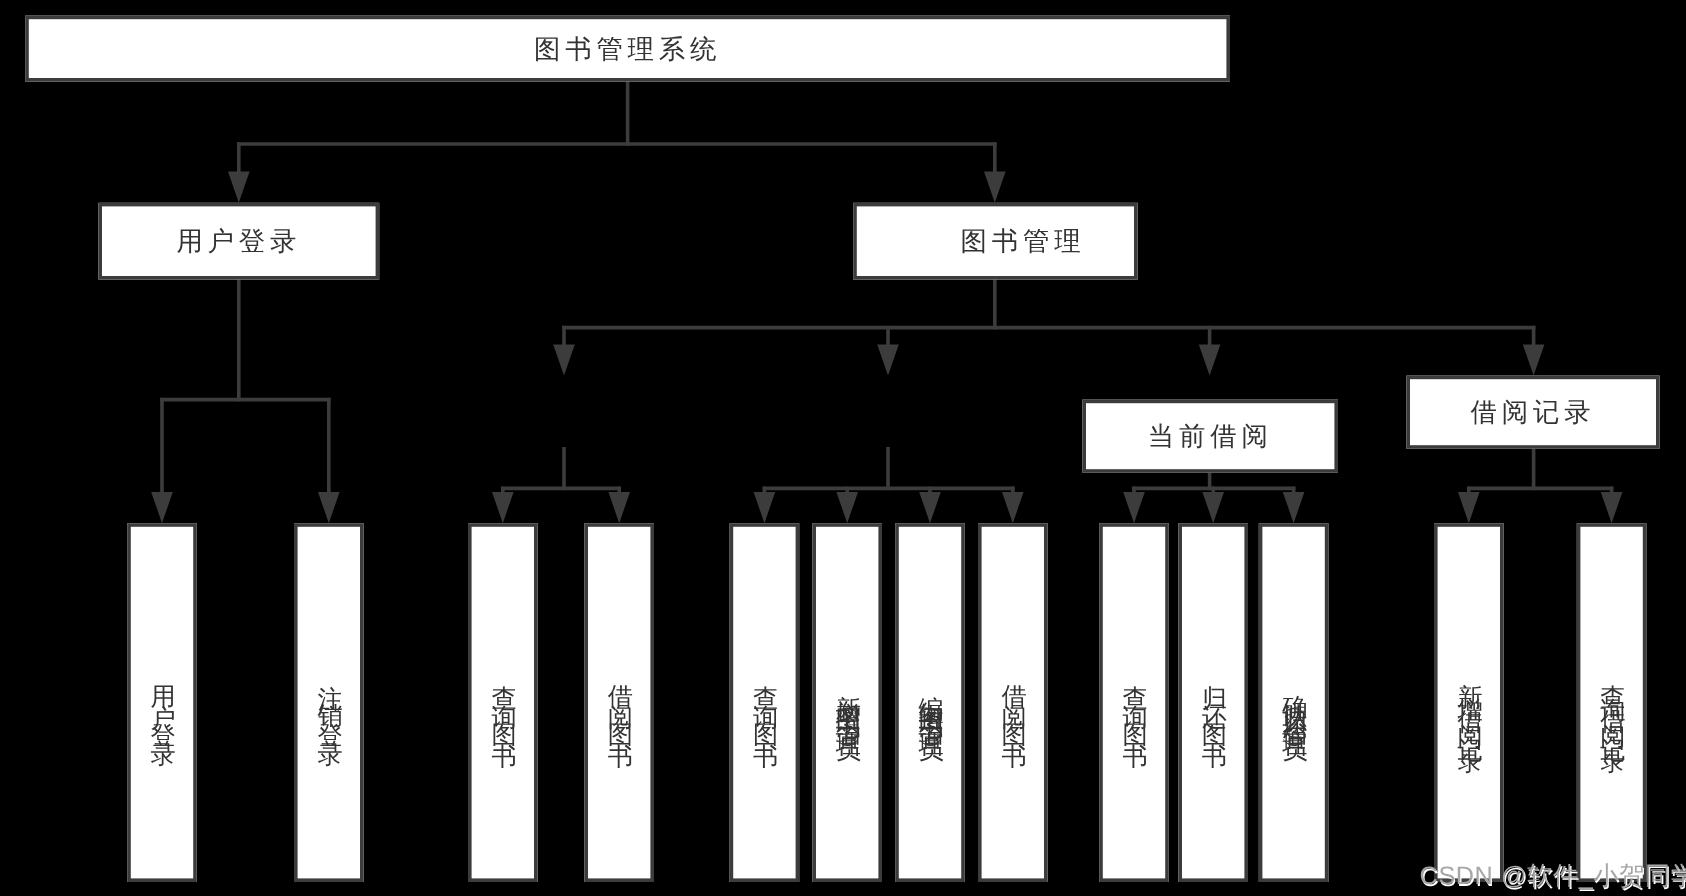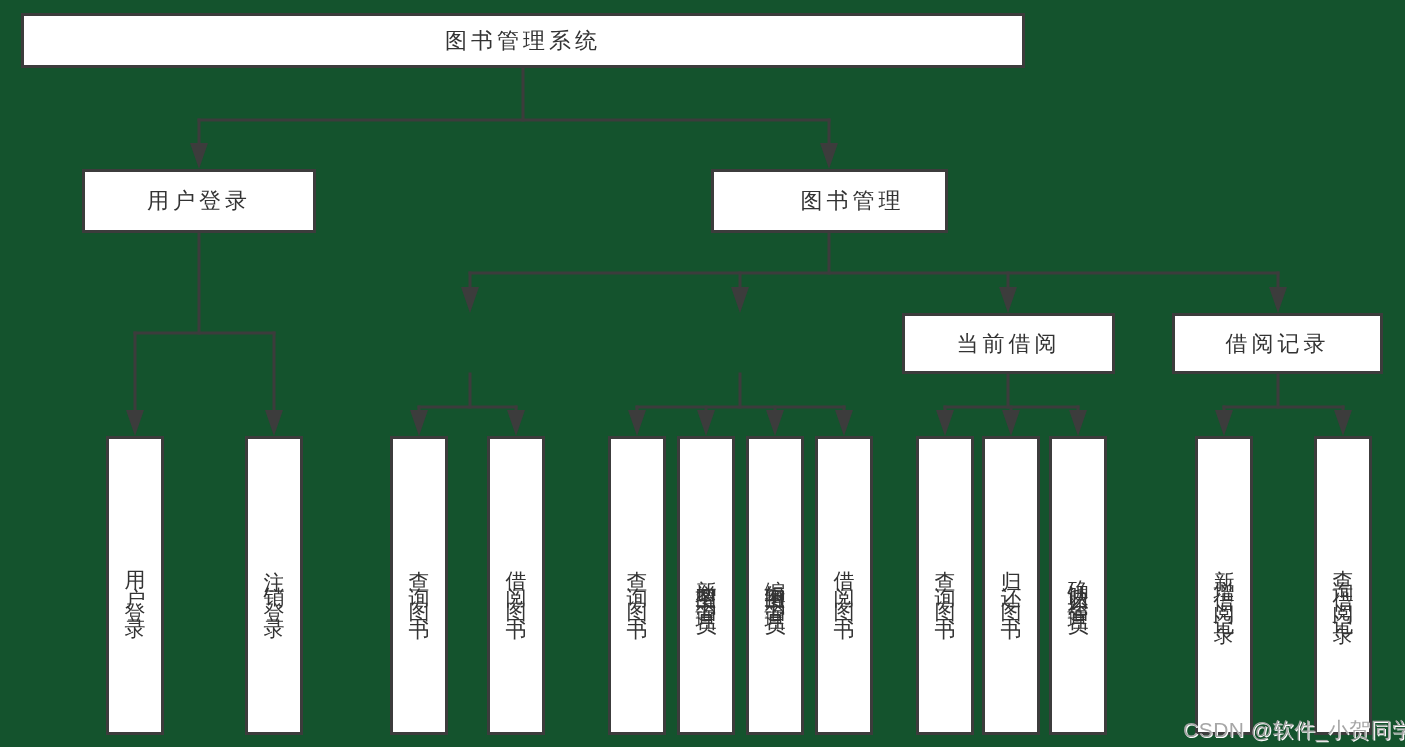--- a/index.html
+++ b/index.html
@@ -5,21 +5,21 @@
   :root{
     --line:#3c3c3c;
     --text:#333333;
     --watermark:#a6a6a6;
   }
   html,body{margin:0;padding:0;background:#ffffff;}
   .stage{
     position:relative;
     width:1405px;
     height:747px;
-    background:#14532d;
+    background:#000000;
     overflow:hidden;
     font-family:"Liberation Sans","DejaVu Sans",sans-serif;
     color:var(--text);
   }
   svg.wires{position:absolute;left:0;top:0;width:1405px;height:747px;}
   svg.wires line{stroke:var(--line);stroke-width:3;stroke-linecap:square;}
   svg.wires .tri{fill:var(--line);}
 
   .node{
     position:absolute;
@@ -32,21 +32,21 @@
     font-size:22px;
     letter-spacing:4px;
     white-space:nowrap;
   }
   .root {left:21px;  top:13px;  width:1004px; height:55px;}
   .l2a  {left:82px;  top:169px; width:234px;  height:64px;}
   .l2b  {left:711px; top:169px; width:237px;  height:64px;padding-left:46px;}
   .l3   {top:313px; height:61px;}
   .l3a  {left:362px;  width:216px;}
   .l3b  {left:632px;  width:215px;}
-  .l3c  {left:902px;  width:213px;}
+  .l3c  {left:902px;  width:213px;margin-top:20px;}
   .l3d  {left:1172px; width:211px;}
 
   .leaf{top:436px;width:58px;height:299px;}
   .leaf span{
     writing-mode:vertical-rl;
     font-size:21px;
   }
   .vs span{letter-spacing:16px;}
   .vm span{letter-spacing:11px;}
   .vl span{letter-spacing:5px;}

